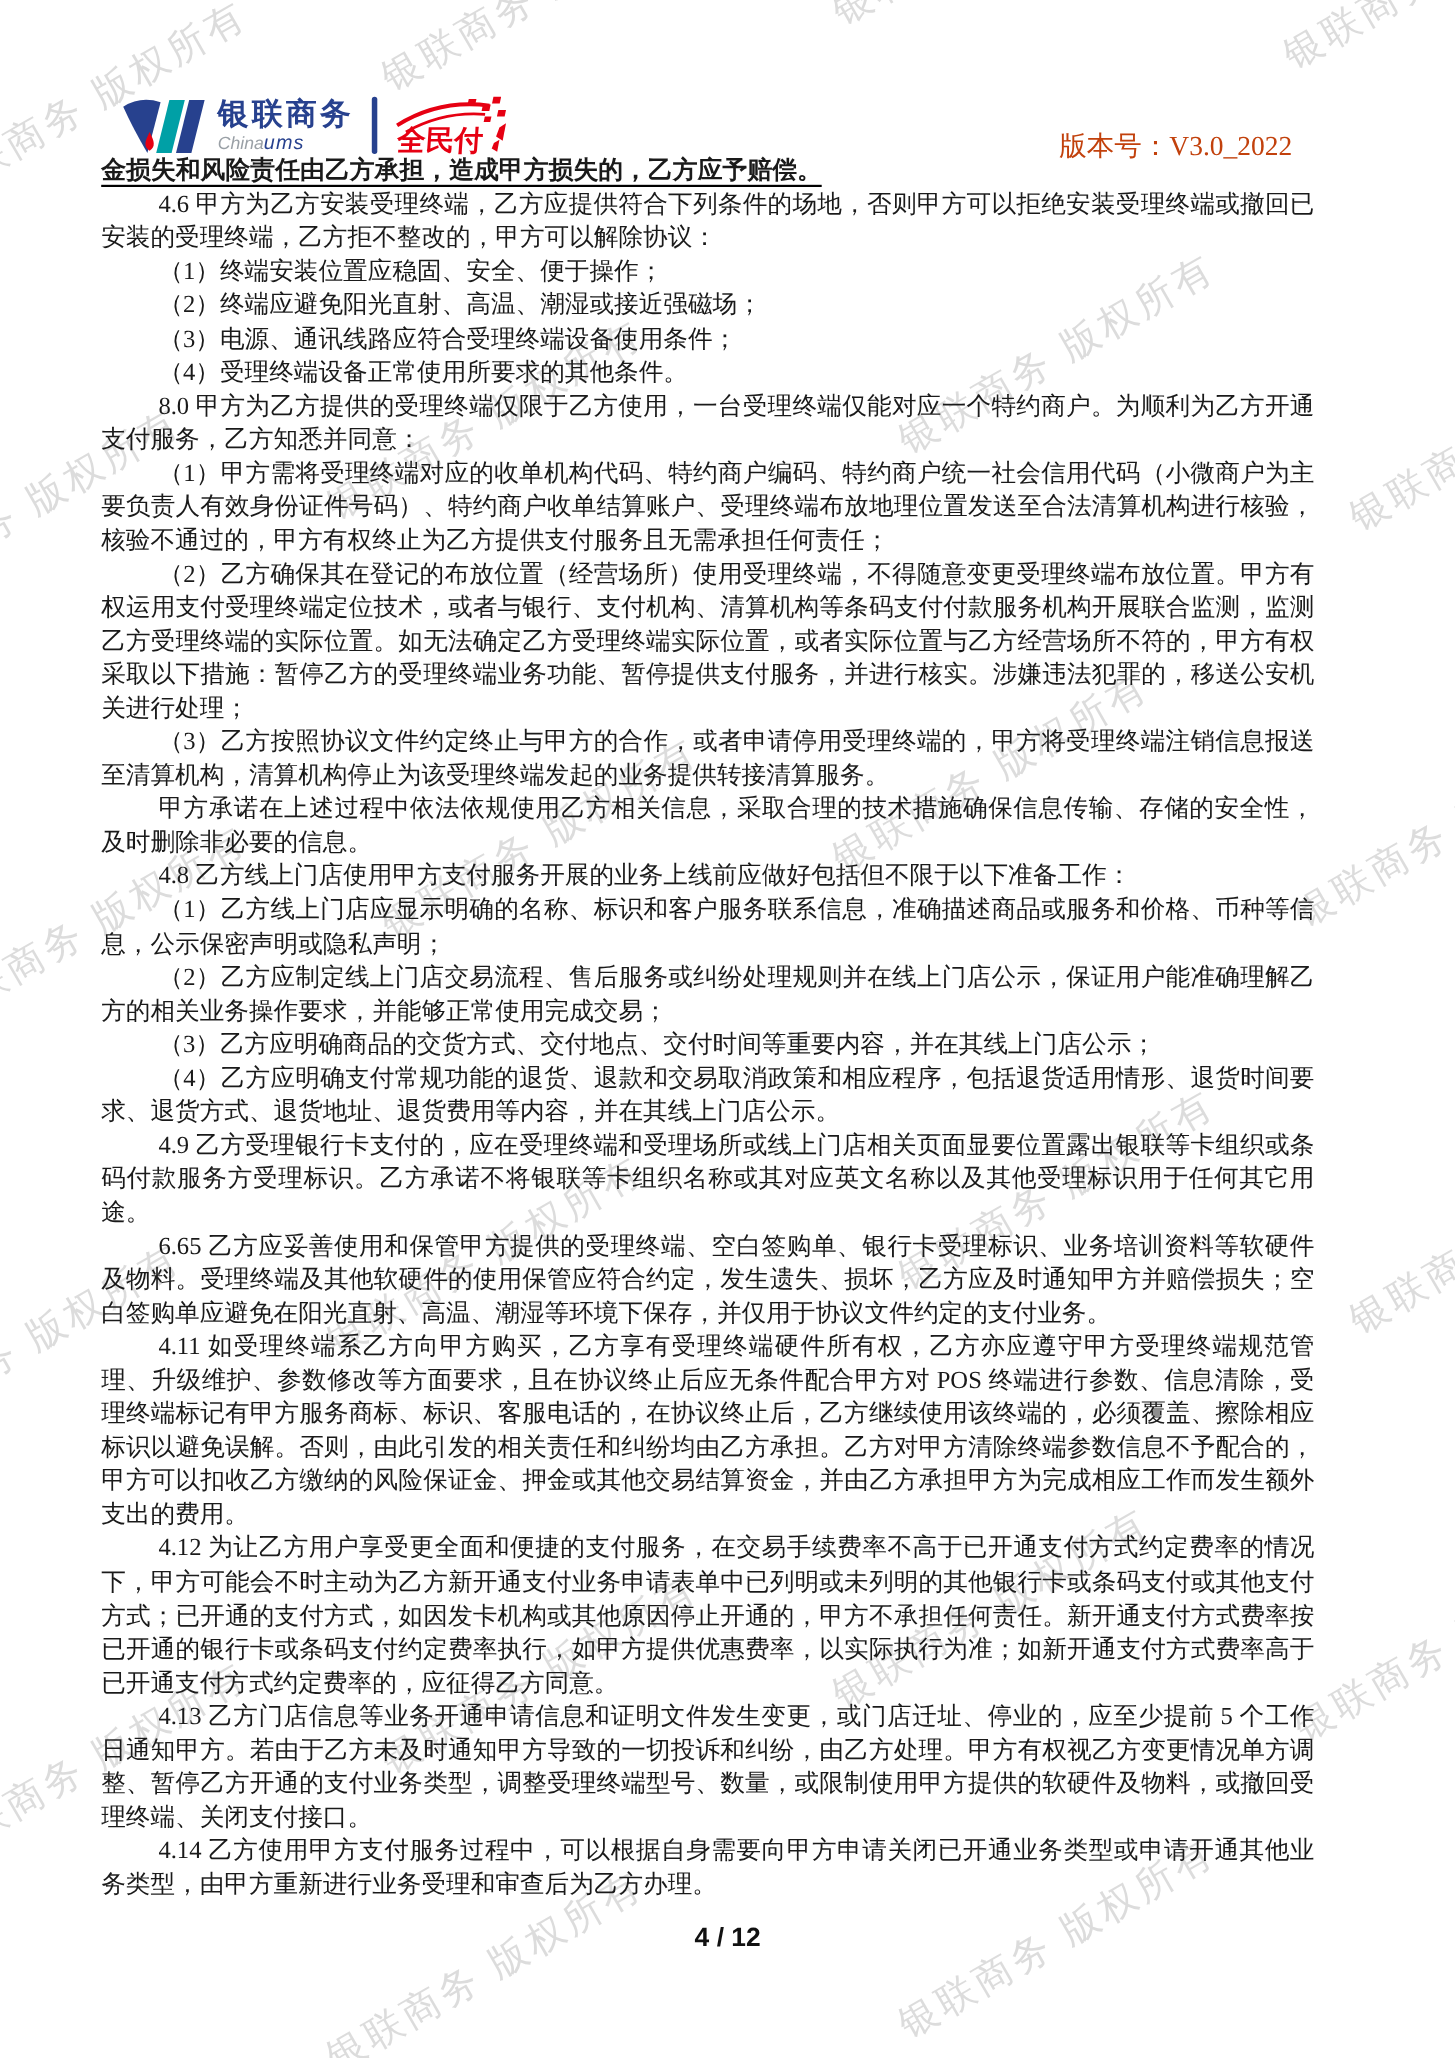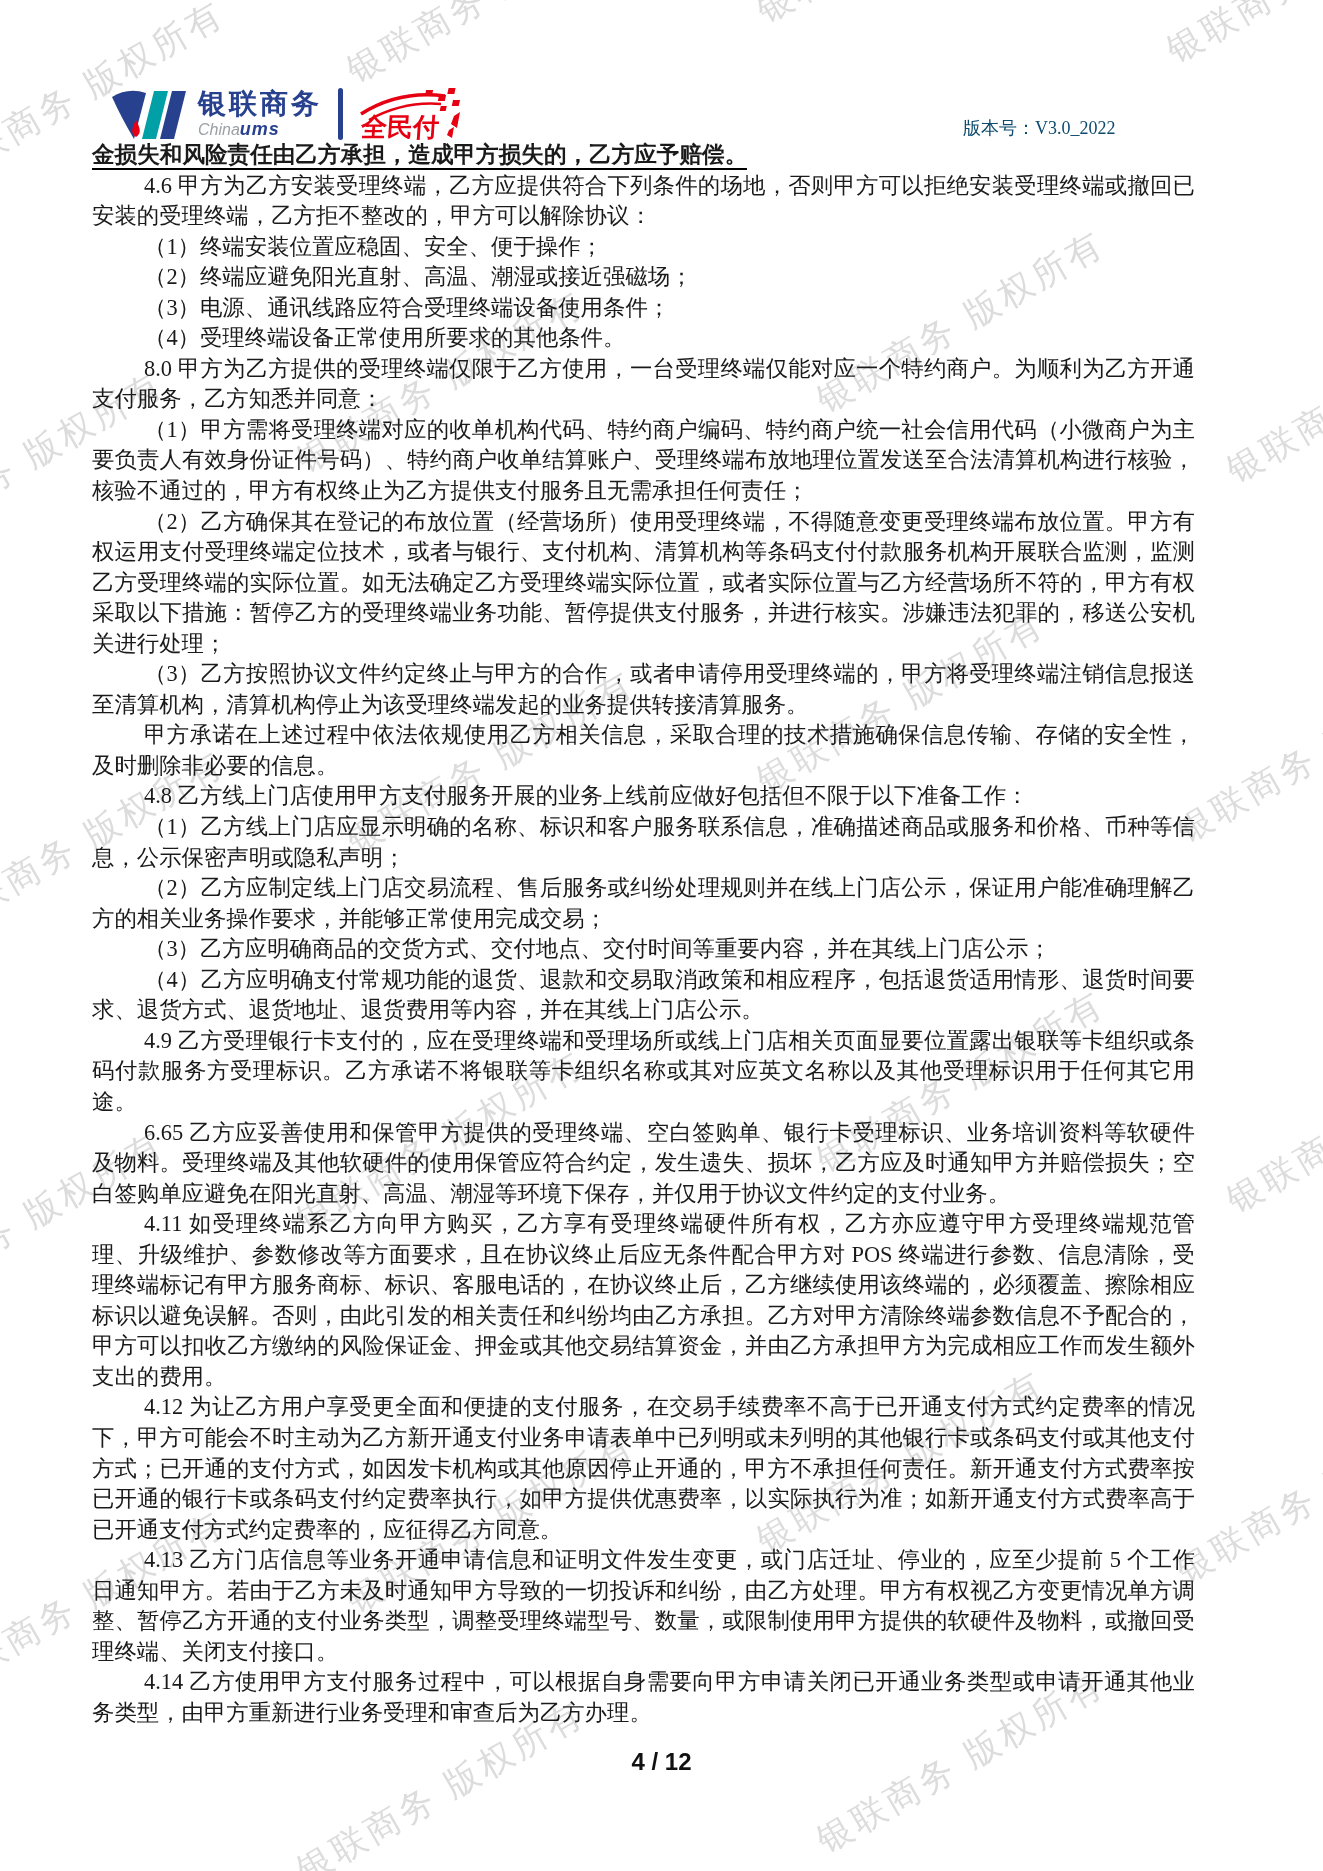--- a/index.html
+++ b/index.html
@@ -54,27 +54,27 @@
     display:flex;align-items:center;
   }
   .logo-mark{display:block;}
   .brand-text{margin-left:10px;line-height:1;}
   .brand-cn{
     font-family:"Liberation Sans","DejaVu Sans",sans-serif;
     font-weight:bold;font-size:28px;letter-spacing:3px;color:#27418e;
   }
   .brand-en{margin-top:2px;font-family:"Liberation Sans","DejaVu Sans",sans-serif;font-style:italic;}
   .brand-en .en1{font-size:16px;color:#9aa0a6;text-align:center;}
-  .brand-en .en2{font-size:18px;font-weight:bold;color:#27418e;letter-spacing:1px;}
+  .brand-en .en2{font-size:18px;font-weight:normal;color:#27418e;letter-spacing:1px;}
   .logo-divider{
     width:5px;height:52px;background:#27418e;border-radius:3px;margin:0 14px 0 16px;
   }
   .version{
     position:absolute;left:963px;top:116px;
-    font-size:18px;color:#0c4a6e;
+    font-size:25px;color:#c2410c;
   }
 
   
   .doc{
     position:absolute;left:92px;top:140px;width:1103px;z-index:1;
     font-size:22.4px;line-height:30.55px;
     text-align:justify;
     text-justify:inter-ideograph;
   }
   .doc p{margin:0;text-indent:52px;}

